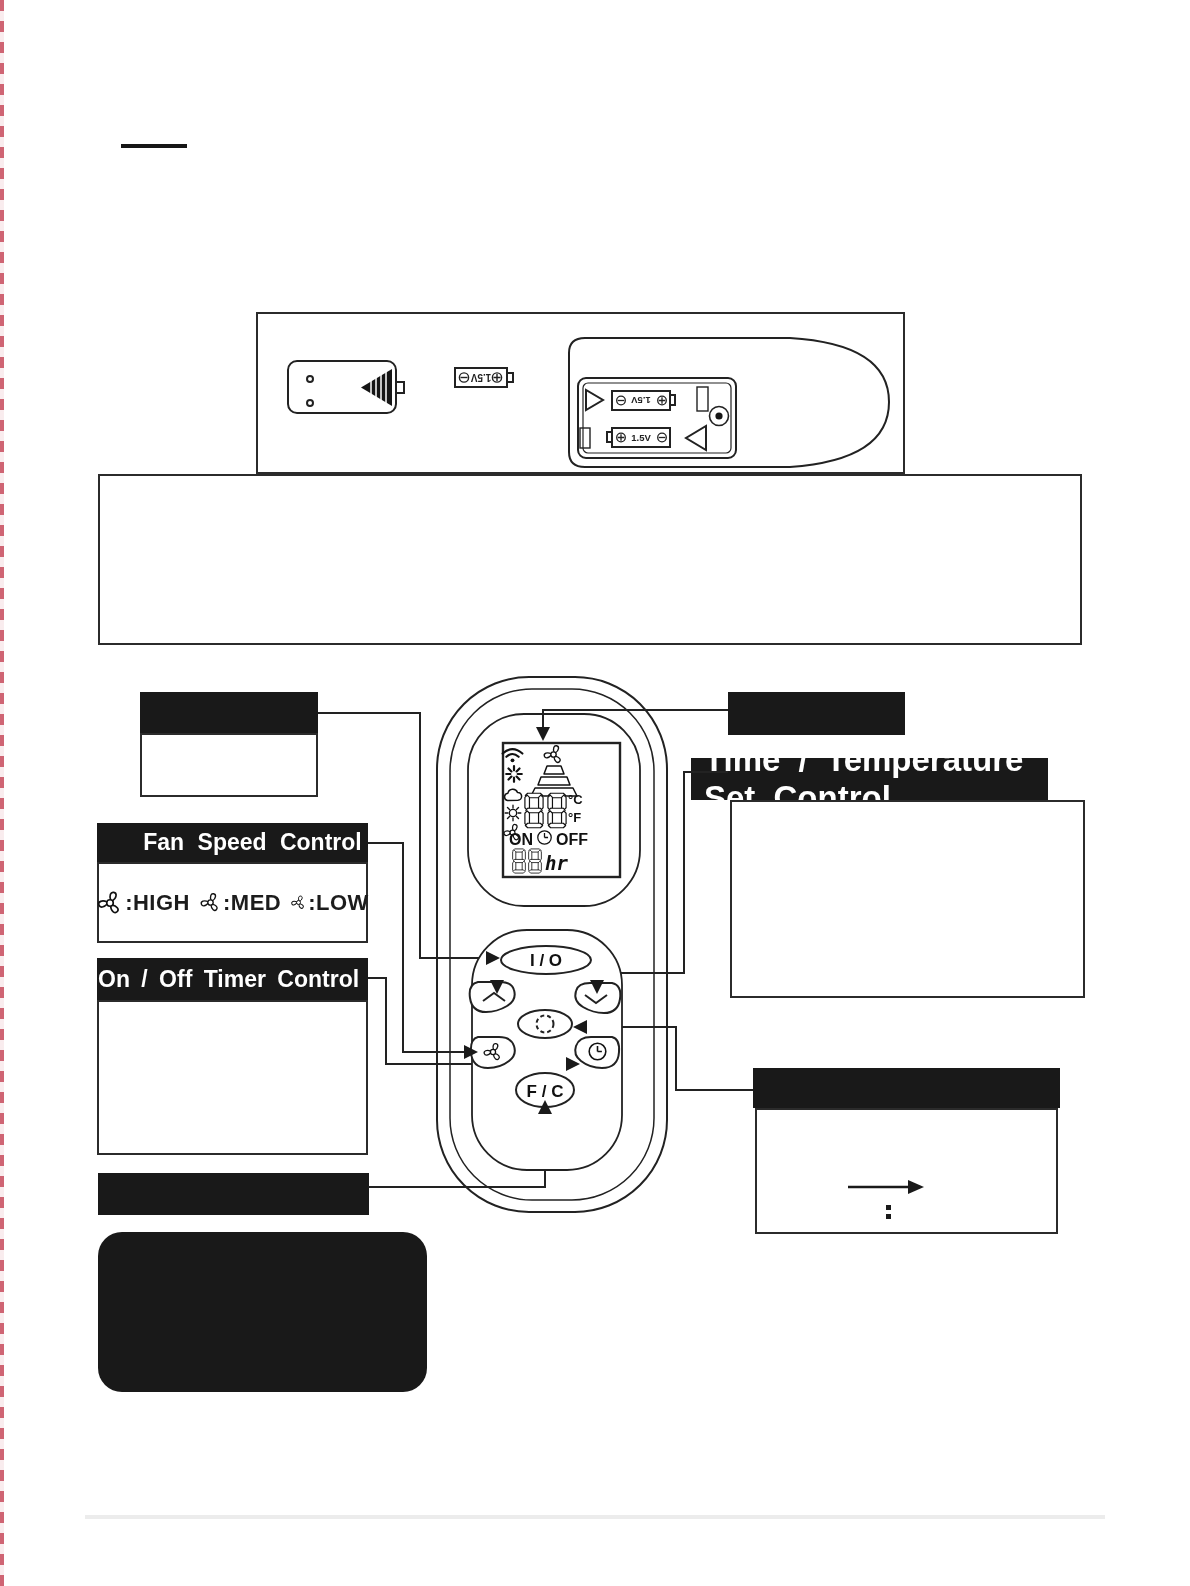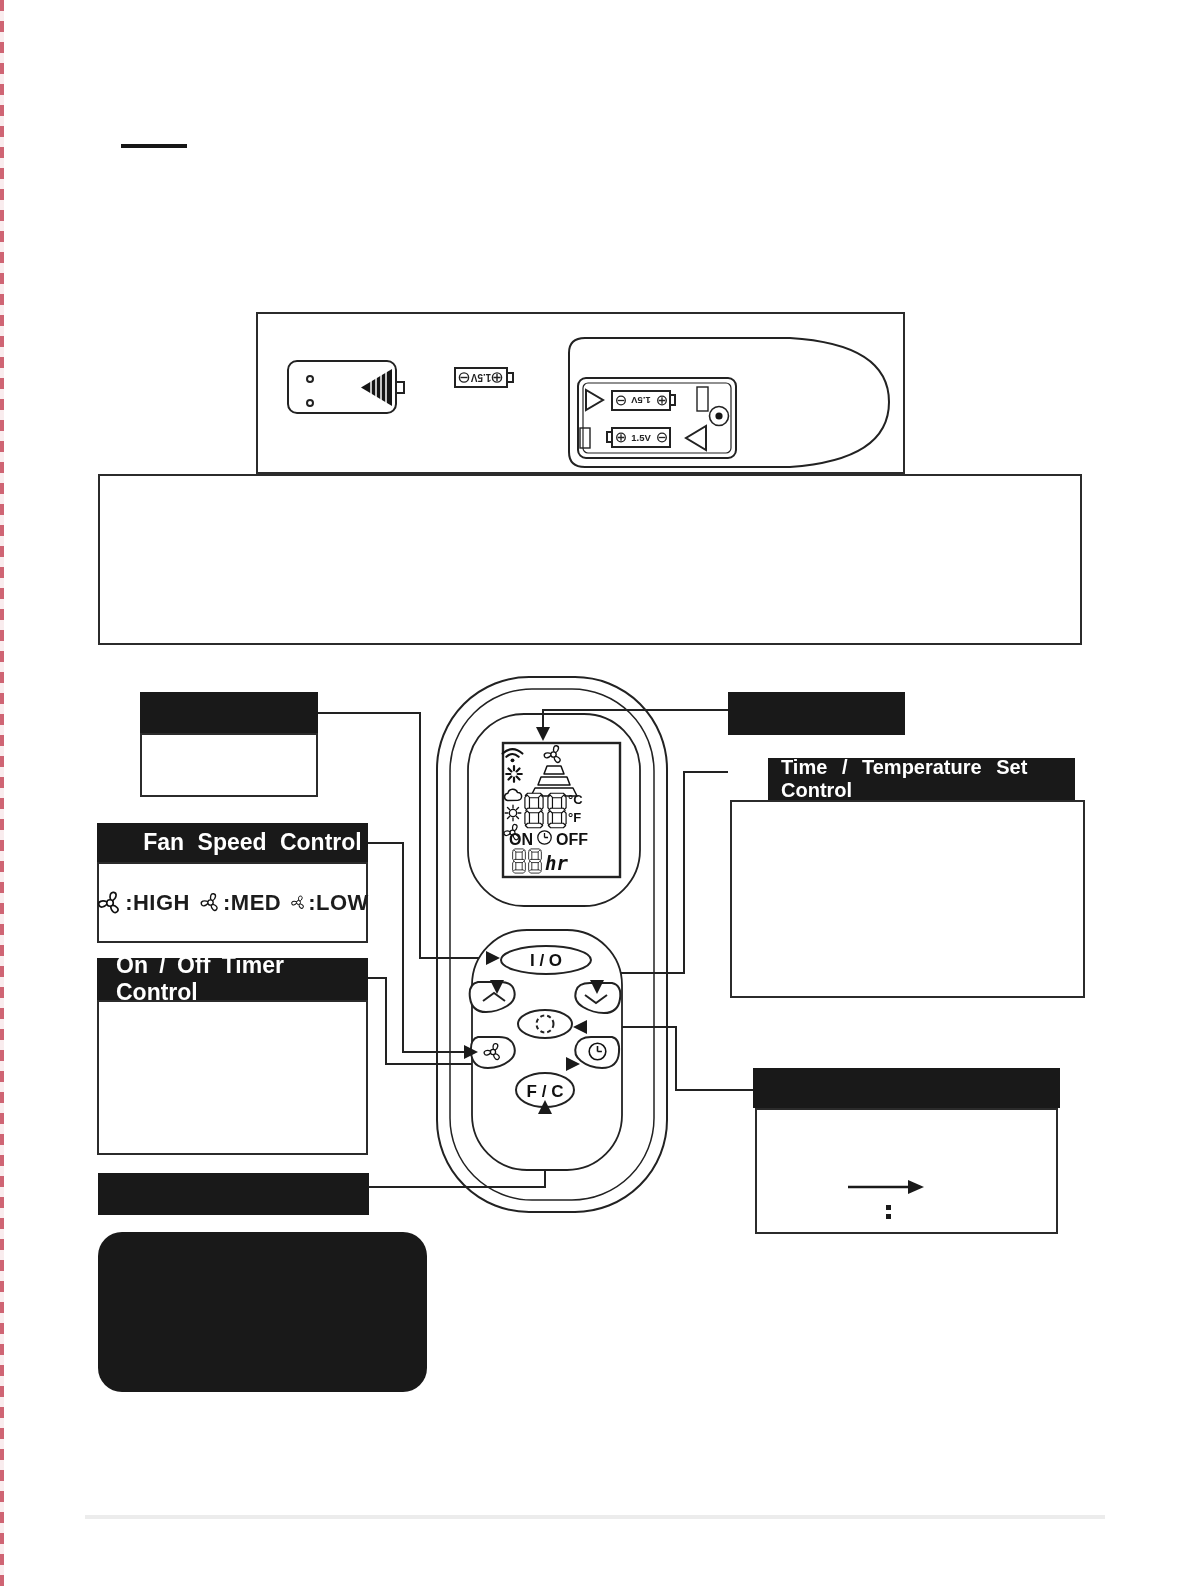--- a/index.html
+++ b/index.html
@@ -76,21 +76,21 @@
 
   <div class="obox" style="left:256px;top:312px;width:649px;height:162px;"></div>
 
   <div class="obox" style="left:98px;top:474px;width:984px;height:171px;"></div>
 
   <div class="bk" style="left:140px;top:692px;width:178px;height:42px;"></div>
   <div class="obox" style="left:140px;top:733px;width:178px;height:64px;"></div>
 
   <div class="bk" style="left:728px;top:692px;width:177px;height:43px;"></div>
 
-  <div class="bk hdr" style="left:768px;top:758px;width:307px;height:42px;font-size:20px;word-spacing:9px;padding-left:13px;">
+  <div class="bk hdr" style="left:691px;top:758px;width:357px;height:42px;font-size:33px;word-spacing:9px;padding-left:13px;">
     <span>Time / Temperature Set Control</span>
   </div>
   <div class="obox" style="left:730px;top:800px;width:355px;height:198px;"></div>
 
   <div class="bk hdr" style="left:97px;top:823px;width:271px;height:39px;font-size:23px;word-spacing:7px;justify-content:center;padding-left:40px;">
     <span>Fan Speed Control</span>
   </div>
   <div class="legend">
     <span class="item">
       <svg width="28" height="28">
@@ -105,21 +105,21 @@
       <span>:MED</span>
     </span>
     <span class="item">
       <svg width="17" height="17">
           <use href="#sym-fan"></use>
         </svg>
       <span>:LOW</span>
     </span>
   </div>
 
-  <div class="bk hdr" style="left:97px;top:958px;width:271px;height:42px;font-size:23px;word-spacing:5px;padding-left:19px;">
+  <div class="bk hdr" style="left:97px;top:958px;width:271px;height:42px;font-size:23px;word-spacing:5px;padding-left:1px;">
     <span>On / Off Timer Control</span>
   </div>
   <div class="obox" style="left:97px;top:1000px;width:271px;height:155px;"></div>
 
   <div class="bk" style="left:98px;top:1173px;width:271px;height:42px;"></div>
   <div class="bk round-bk" style="left:98px;top:1232px;width:329px;height:160px;"></div>
 
   <div class="bk" style="left:753px;top:1068px;width:307px;height:40px;"></div>
   <div class="obox" style="left:755px;top:1108px;width:303px;height:126px;"></div>
 

